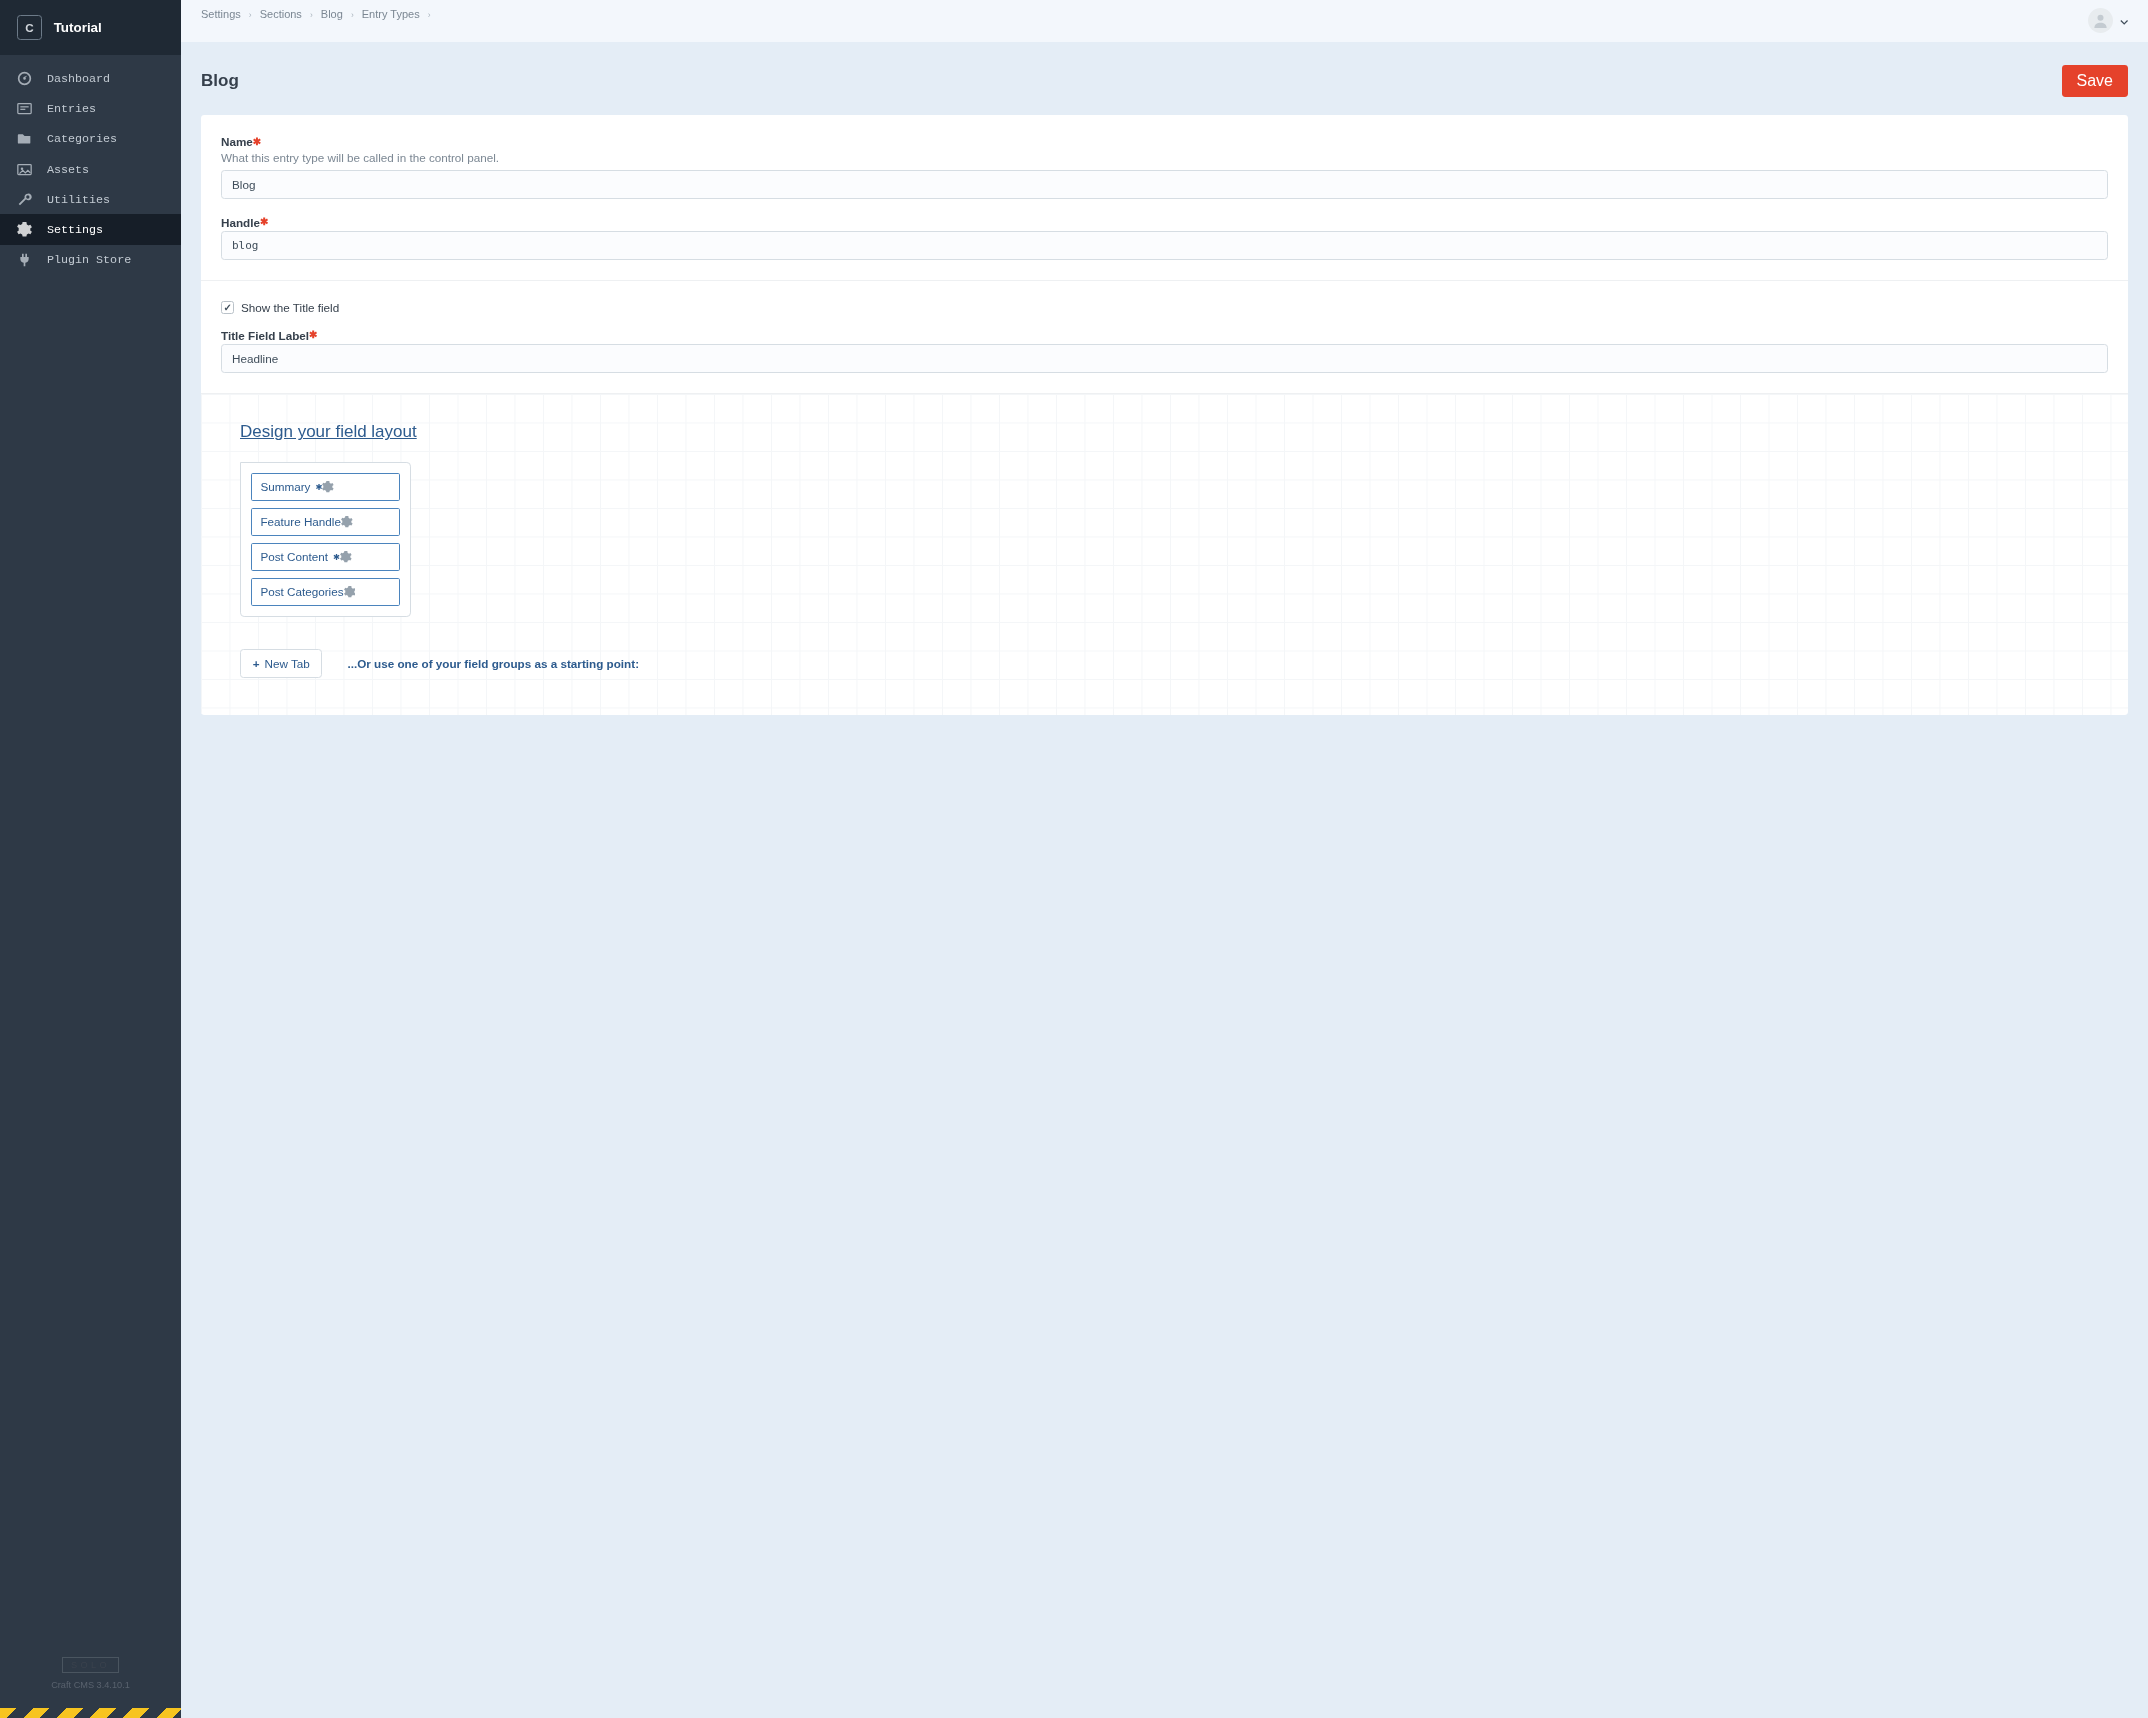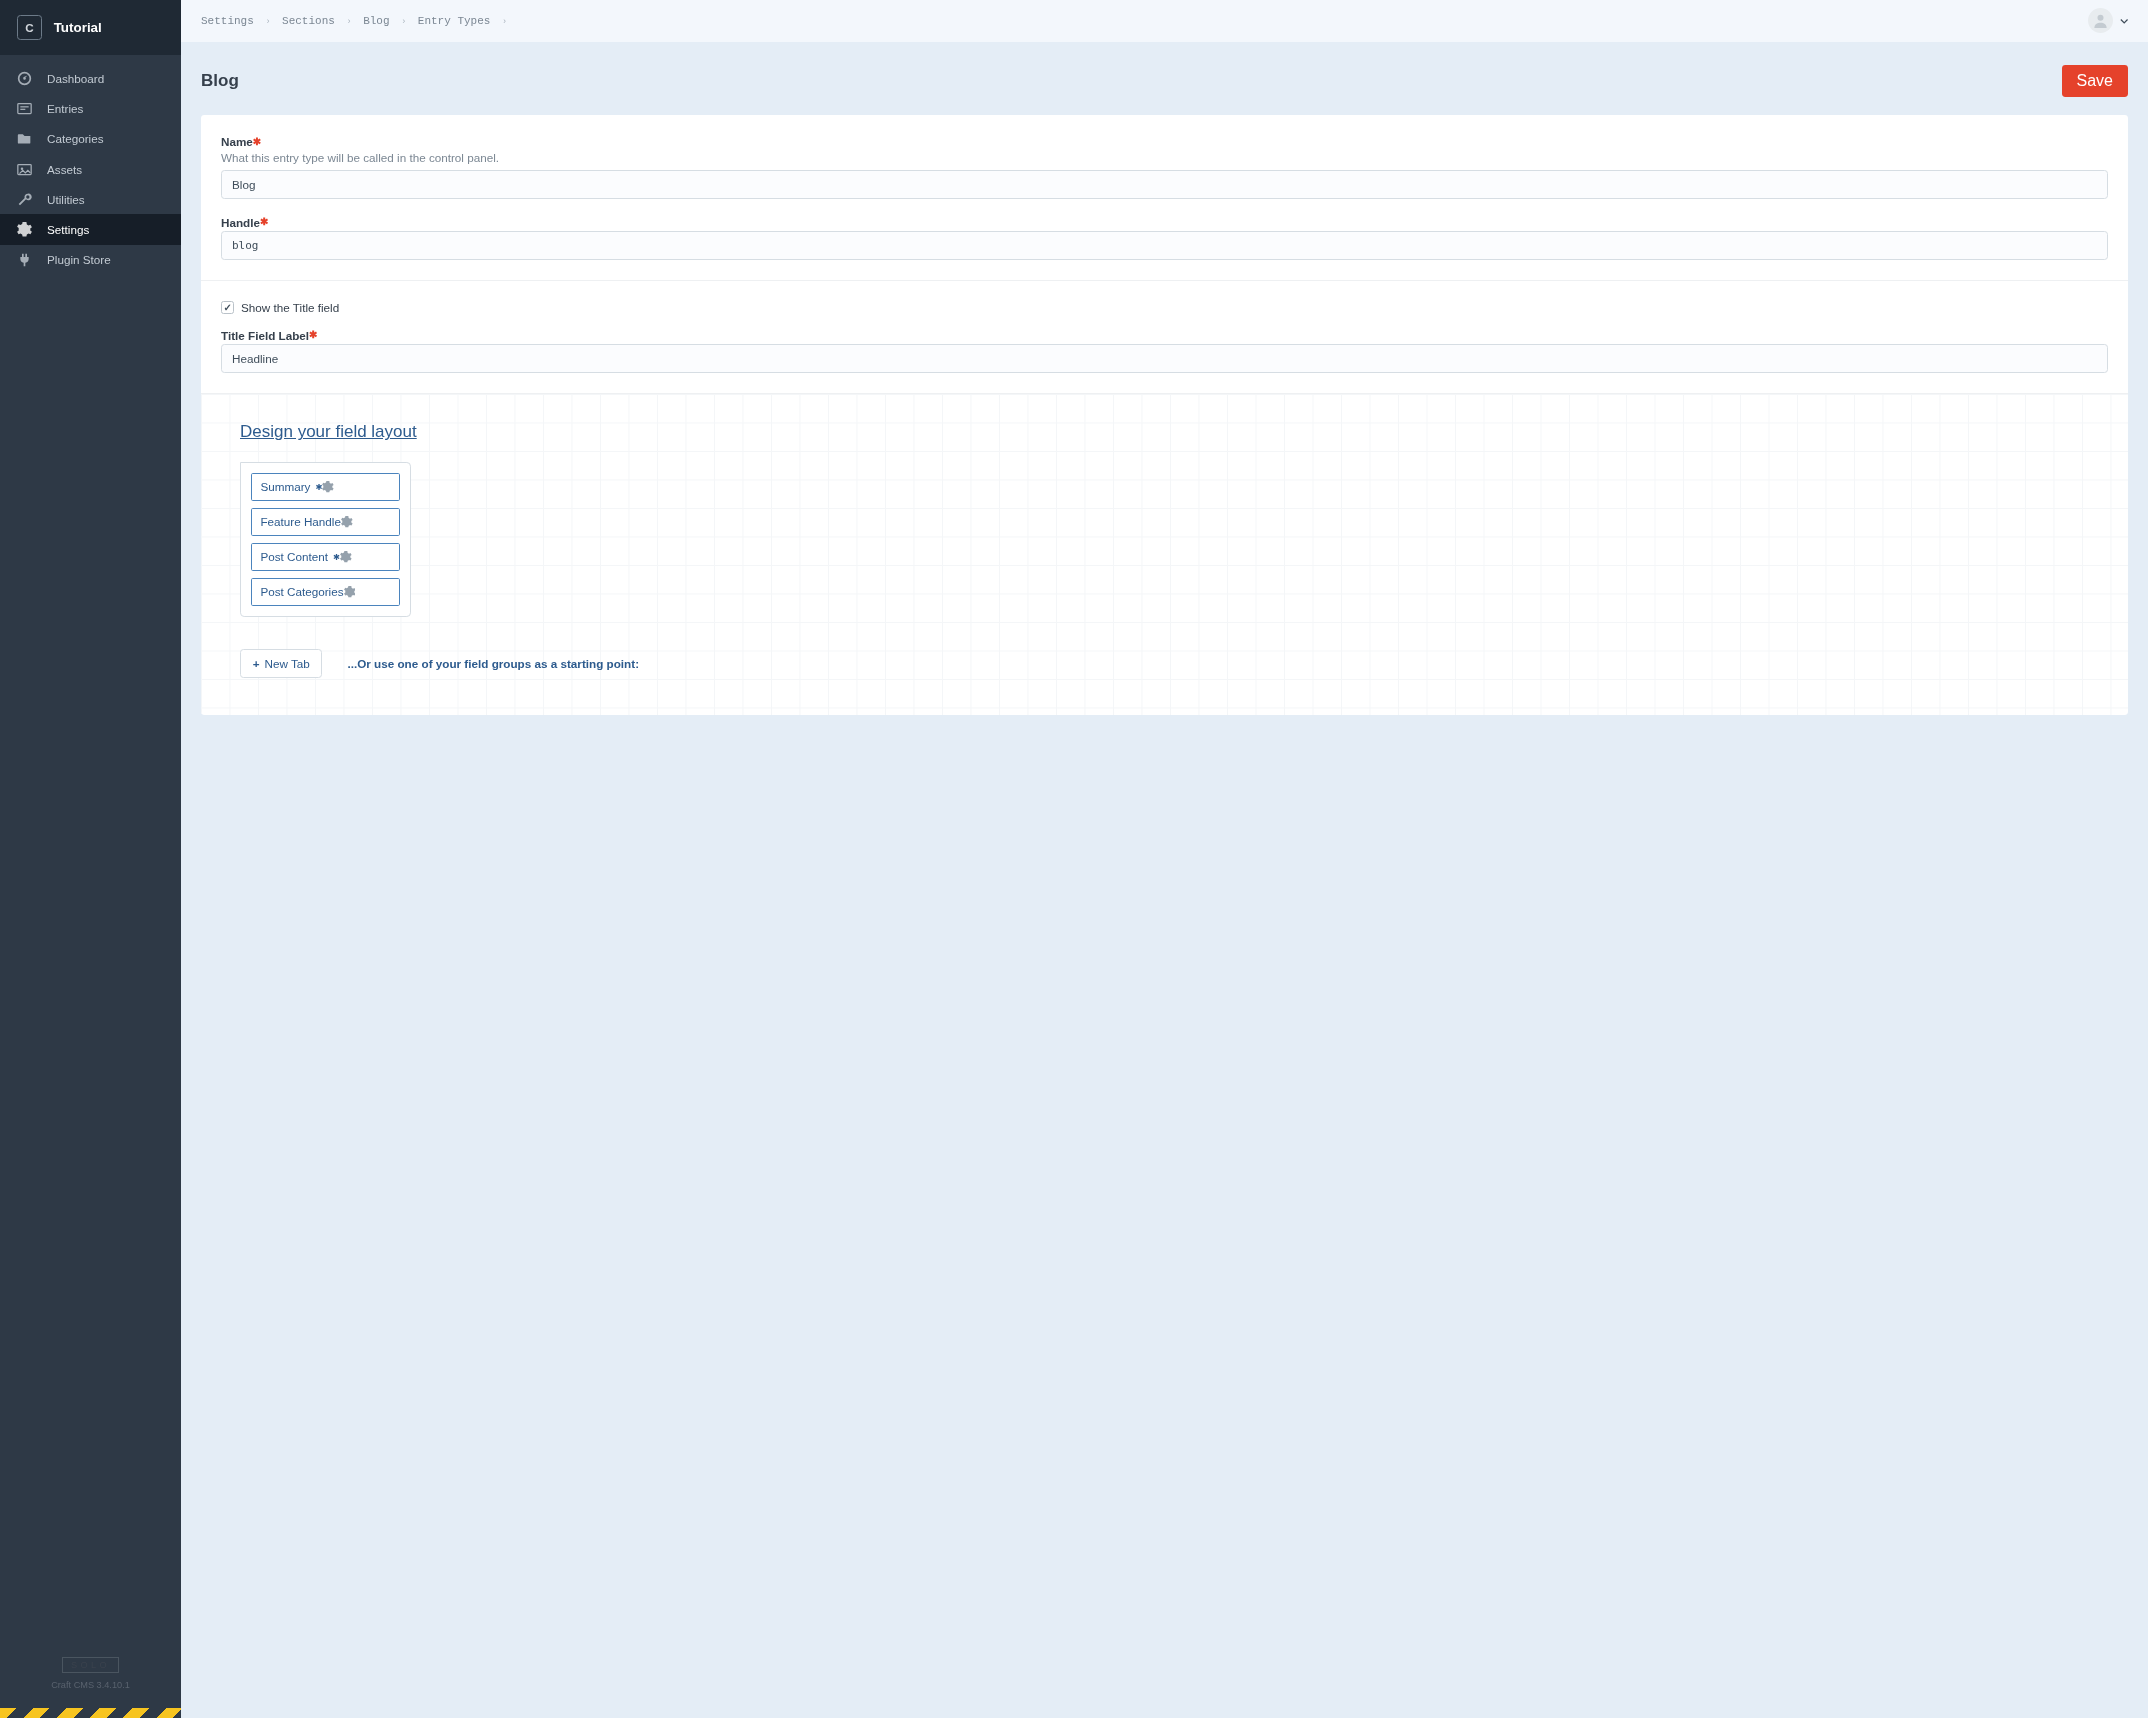--- a/index.html
+++ b/index.html
@@ -5,33 +5,33 @@
 * { margin: 0; padding: 0; box-sizing: border-box; }
 body { font-family: -apple-system, BlinkMacSystemFont, "Segoe UI", Helvetica, Arial, sans-serif; font-size: 11.7px; color: #3f4d5a; background: #e4edf6; }
 .app { display: flex; min-height: 100vh; }
 
 
 .sidebar { width: 181px; background: #2e3946; color: #e0e5ea; display: flex; flex-direction: column; }
 .site-title { display: flex; align-items: center; padding: 15px 17px; background: #1f2934; }
 .site-icon { width: 25px; height: 25px; border: 0.8px solid #6c7a88; border-radius: 3.4px; display: flex; align-items: center; justify-content: center; margin-right: 11.7px; color: #d0d5da; font-weight: 600; font-size: 11.7px; }
 .site-name { font-weight: 700; font-size: 13.4px; color: #fff; }
 .nav { flex: 1; padding-top: 8.4px; }
-.nav-item { display: flex; align-items: center; padding: 7.6px 17px; color: #c3cbd3; cursor: pointer; font-size: 11.7px; }
+.nav-item { display: flex; align-items: flex-end; padding: 7.6px 17px; color: #c3cbd3; cursor: pointer; font-size: 11.7px; font-family: Liberation Mono, monospace; }
 .nav-item.selected { background: #161e28; color: #fff; }
 .nav-icon { width: 15px; height: 15px; margin-right: 15px; display: inline-flex; align-items: center; justify-content: center; opacity: 0.8; }
 .nav-icon svg { width: 15px; height: 15px; fill: currentColor; }
 .sidebar-footer { text-align: center; padding: 13.4px 0 18.5px; color: #59626e; font-size: 9.2px; }
 .solo-badge { display: inline-block; border: 0.8px solid #4a5560; padding: 1.7px 8.4px; letter-spacing: 3.4px; font-size: 9.2px; color: #3a424d; margin-bottom: 6.7px; }
 
 
 .hazard { height: 10px; background: repeating-linear-gradient(135deg, #f7c41f 0 11.7px, #2e3946 11.7px 23.5px); }
 
 
 .main { flex: 1; display: flex; flex-direction: column; background: #e4edf6; min-width: 0; }
-.topbar { display: flex; align-items: center; justify-content: space-between; padding: 8.4px 20px; background: #f3f7fc; font-size: 11px; font-family: Liberation Mono, monospace; }
+.topbar { display: flex; justify-content: space-between; padding: 8.4px 20px; background: #f3f7fc; font-size: 11px; }
 .breadcrumbs { color: #7b8793; }
 .breadcrumbs .crumb { color: #7b8793; cursor: pointer; }
 .breadcrumbs .sep { margin: 0 5px; color: #aab4be; font-size: 8.4px; }
 .user { display: flex; align-items: center; gap: 6.7px; }
 .avatar { width: 25px; height: 25px; border-radius: 50%; background: #e8ecef; display: flex; align-items: center; justify-content: center; }
 .avatar svg { width: 17px; height: 17px; fill: #c4cbd1; }
 .chevron-down { width: 8.4px; height: 8.4px; }
 .chevron-down svg { width: 8.4px; height: 8.4px; fill: #8a94a0; }
 
 .content-header { display: flex; align-items: center; justify-content: space-between; padding: 23.5px 20px 18.5px; }

